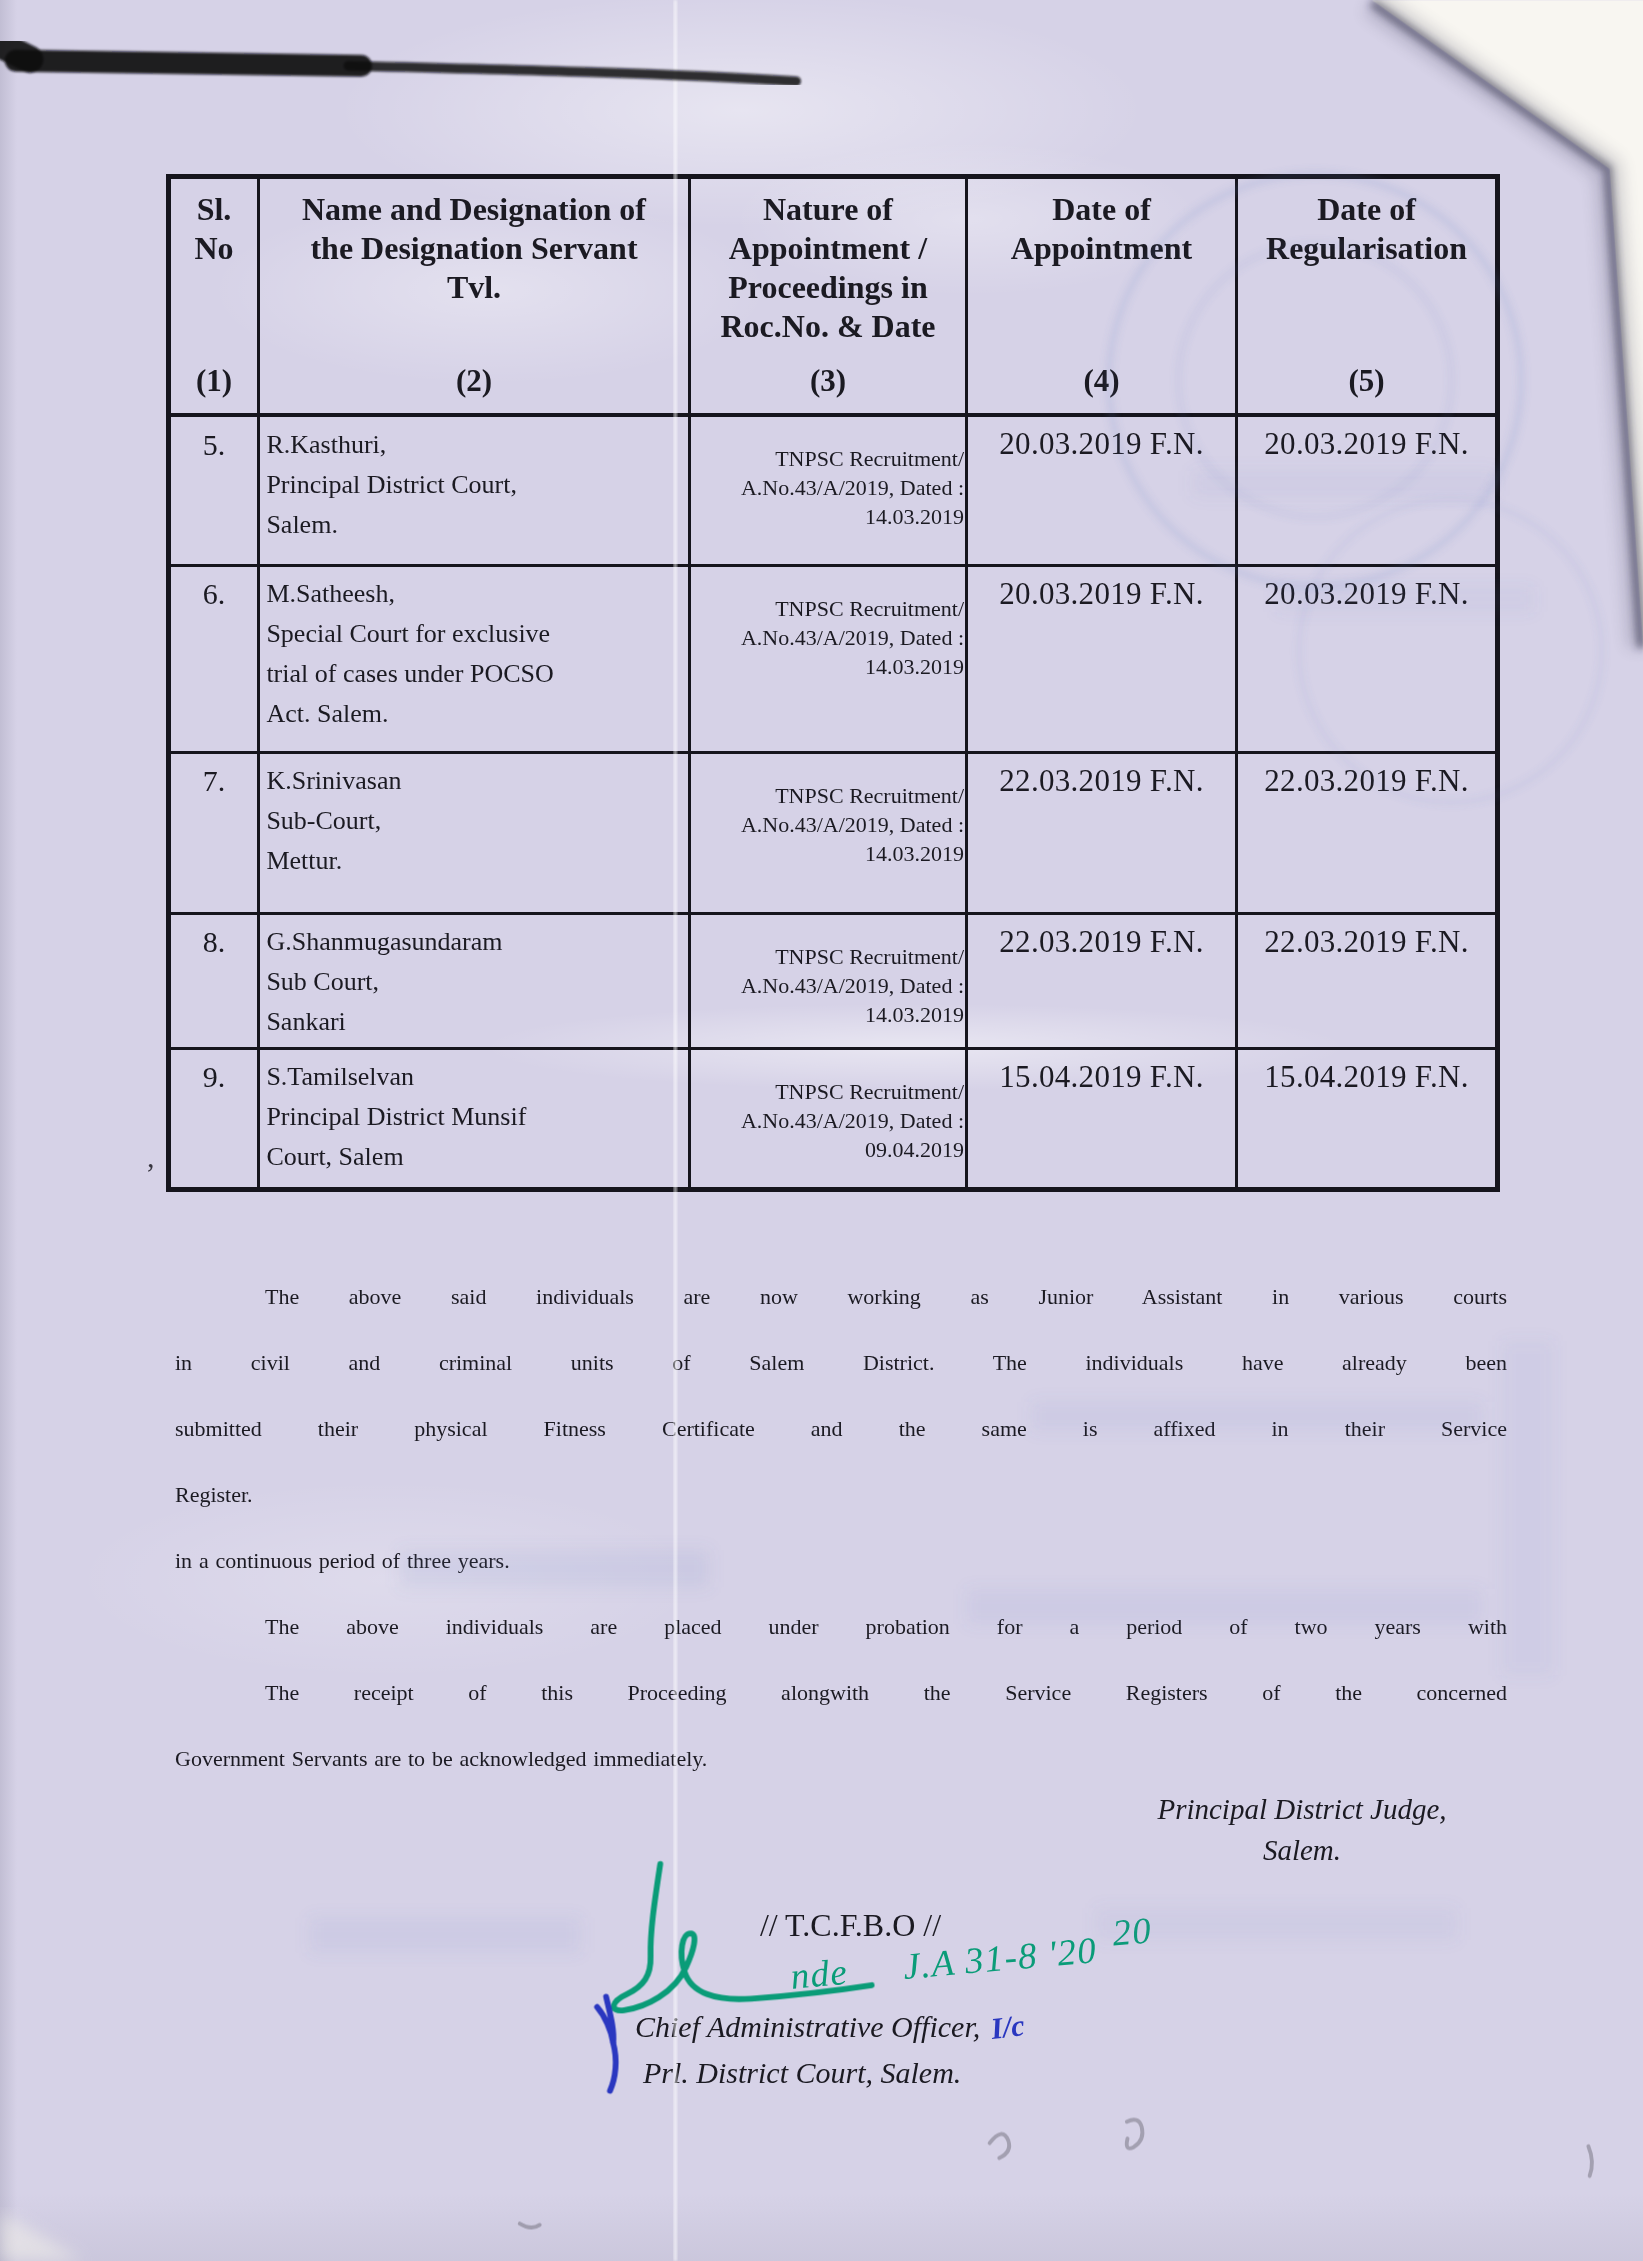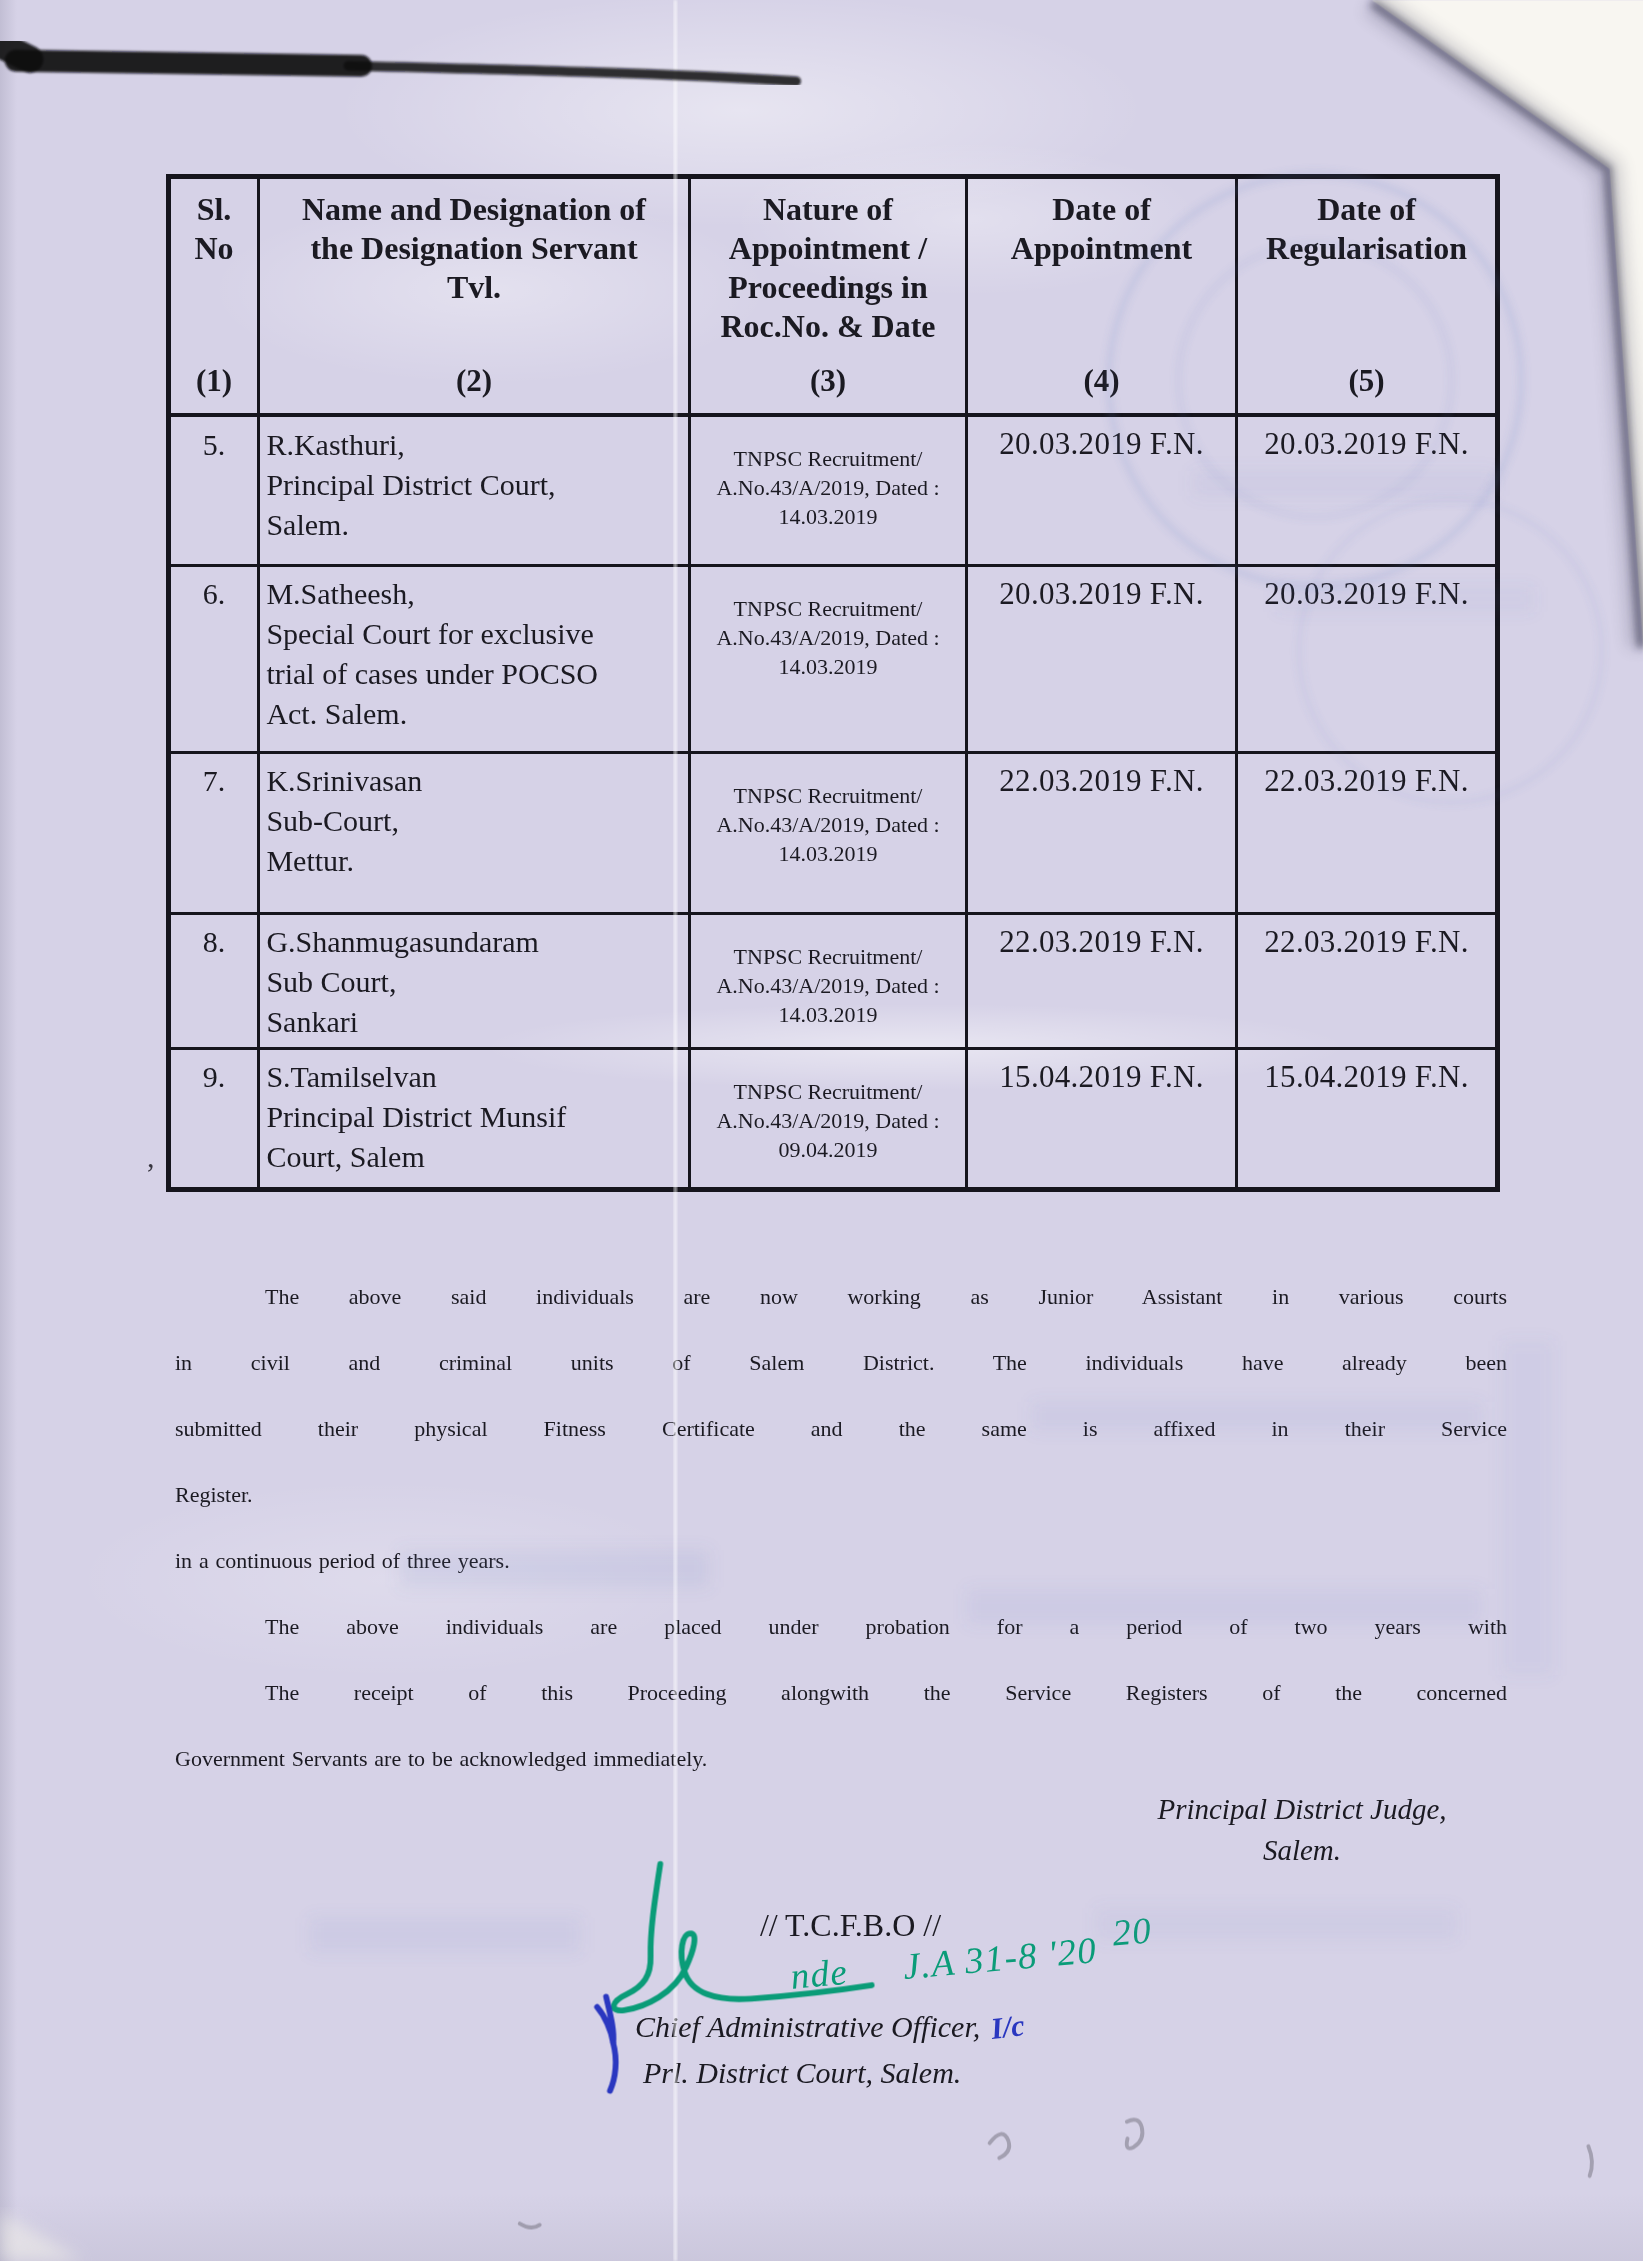--- a/index.html
+++ b/index.html
@@ -26,23 +26,23 @@
   tr.hdr td{border-bottom-width:4.5px;}
   tr.sect td{border-bottom-width:3.9px;}
   tr.datarow td{border-top-width:3.9px;}
   .hcell{height:213px;display:flex;flex-direction:column;justify-content:space-between;align-items:center;padding:10.3px 2.6px 9px;}
   .hlbl{font-weight:bold;font-size:32px;line-height:39px;text-align:center;}
   .hlbl span{display:block;}
   .hidx{font-weight:bold;font-size:31px;padding-bottom:3.9px;}
   .sectcell{font-weight:bold;font-size:35px;padding:7.7px 0 6.4px 1.3px;letter-spacing:0.3px;}
   .sectcell span{text-decoration:underline;text-decoration-thickness:3.2px;text-underline-offset:6.4px;}
   td.sl{text-align:center;font-size:30px;padding-top:10.3px;}
-  td.name{font-size:30px;line-height:40px;padding:7.7px 2.6px 0 6.4px;}
+  td.name{font-size:26px;line-height:40px;padding:7.7px 2.6px 0 6.4px;}
   td.name span{display:block;}
-  td.nature{text-align:center;font-size:22px;line-height:29px;padding-top:27px;}
+  td.nature{text-align:right;font-size:22px;line-height:29px;padding-top:27px;}
   td.nature span{display:block;}
   td.date{text-align:center;font-size:31px;padding-top:9px;letter-spacing:0.3px;white-space:nowrap;}
   
   .paras{position:absolute;left:175px;top:1264px;width:1332px;font-size:22px;}
   .pl{line-height:66px;text-align:justify;text-align-last:justify;word-spacing:1.3px;}
   .pl.first{text-indent:90px;}
   .pl.lastln{text-align-last:left;}
   
   .sdblock{position:absolute;left:1083px;top:1789px;width:438px;text-align:center;
            font-style:italic;font-size:29px;line-height:41px;}

